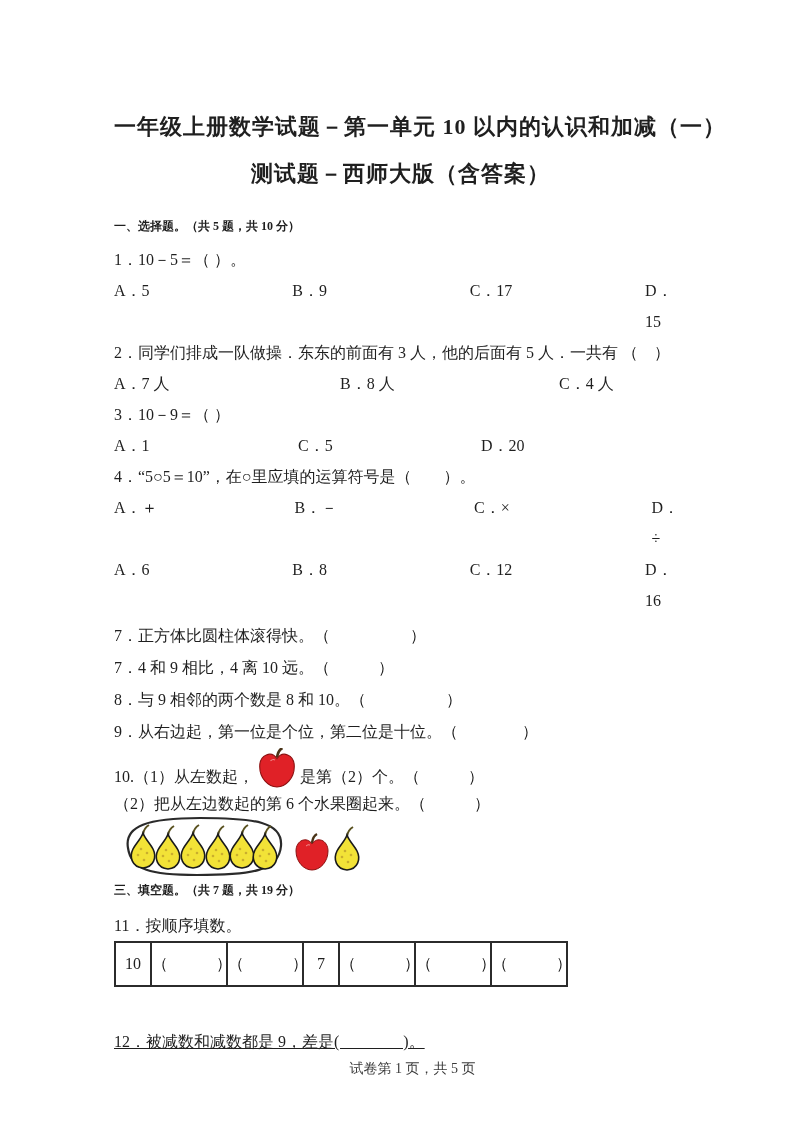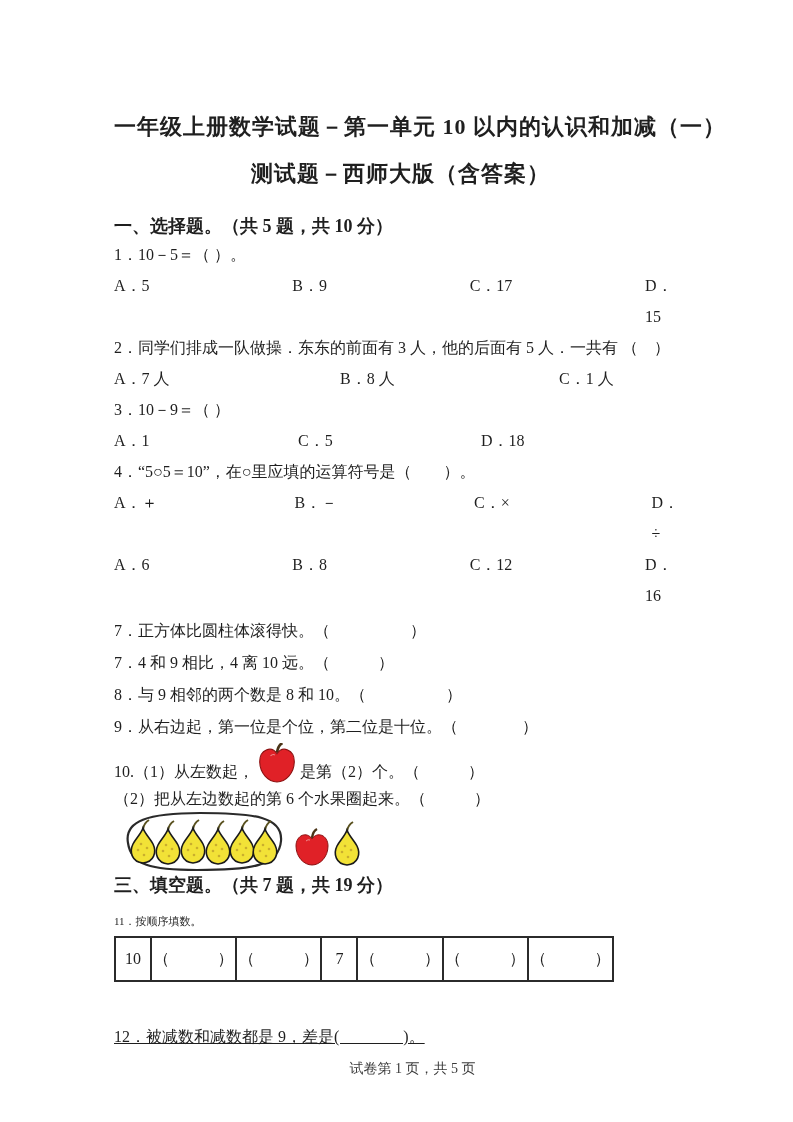--- a/index.html
+++ b/index.html
@@ -16,49 +16,49 @@
   .title-line{
     text-align:center;
     font-weight:bold;
     font-size:22px;
     line-height:47px;
     letter-spacing:1px;
     white-space:nowrap;
   }
   .sec-heading{
     font-weight:bold;
-    font-size:18px;
+    font-size:12px;
     line-height:25px;
     white-space:nowrap;
   }
   .sec1-heading{margin-top:17px;}
   .sec2-heading{margin-top:3px;}
   .sec3-heading{margin-top:-6px;}
   .q-row{font-size:16px;line-height:31px;white-space:nowrap;}
   .j-row{font-size:16px;line-height:32px;white-space:nowrap;}
-  .q1-first{}
+  .q1-first{margin-top:5px;}
   .q6-first{margin-top:4px;}
   .opt-row{display:flex;font-size:16px;line-height:31px;gap:36px;}
   .opt4 .opt:nth-child(1){width:148px;}
   .opt4 .opt:nth-child(2){width:147px;}
   .opt4 .opt:nth-child(3){width:145px;}
   .opt3 .opt:nth-child(1){width:190px;}
   .opt3 .opt:nth-child(2){width:183px;}
   .q10-line{
     display:flex;align-items:flex-end;
     height:42px;margin-top:-2px;
     font-size:16px;white-space:nowrap;
   }
   .q10-line .inline-apple{margin:0 2px;}
   .fruit-figure{margin-top:-8px;margin-left:6px;height:68px;}
-  .q11-row{font-size:11px;line-height:30px;margin-top:8px;white-space:nowrap;}
+  .q11-row{font-size:16px;line-height:30px;margin-top:8px;white-space:nowrap;}
   table.seq{
     border-collapse:collapse;
     margin-top:0px;
-    width:500px;
+    width:454px;
     table-layout:fixed;
   }
   table.seq td{
     border:2px solid #2b2b2b;
     height:42px;
     text-align:center;
     font-size:16px;
     padding:0;
     white-space:nowrap;
     overflow:hidden;
@@ -111,28 +111,28 @@
       <span class="opt">A．5</span>
       <span class="opt">B．9</span>
       <span class="opt">C．17</span>
       <span class="opt">D．15</span>
     </div>
 
     <div class="q-row">2．同学们排成一队做操．东东的前面有 3 人，他的后面有 5 人．一共有 （　）</div>
     <div class="opt-row opt3">
       <span class="opt">A．7 人</span>
       <span class="opt">B．8 人</span>
-      <span class="opt">C．1 人</span>
+      <span class="opt">C．4 人</span>
     </div>
 
     <div class="q-row">3．10－9＝（ ）</div>
     <div class="opt-row opt4">
       <span class="opt">A．1</span>
       <span class="opt">C．5</span>
-      <span class="opt">D．18</span>
+      <span class="opt">D．20</span>
     </div>
 
     <div class="q-row">4．“5○5＝10”，在○里应填的运算符号是（　　）。</div>
     <div class="opt-row opt4">
       <span class="opt">A．＋</span>
       <span class="opt">B．－</span>
       <span class="opt">C．×</span>
       <span class="opt">D．÷</span>
     </div>
 

